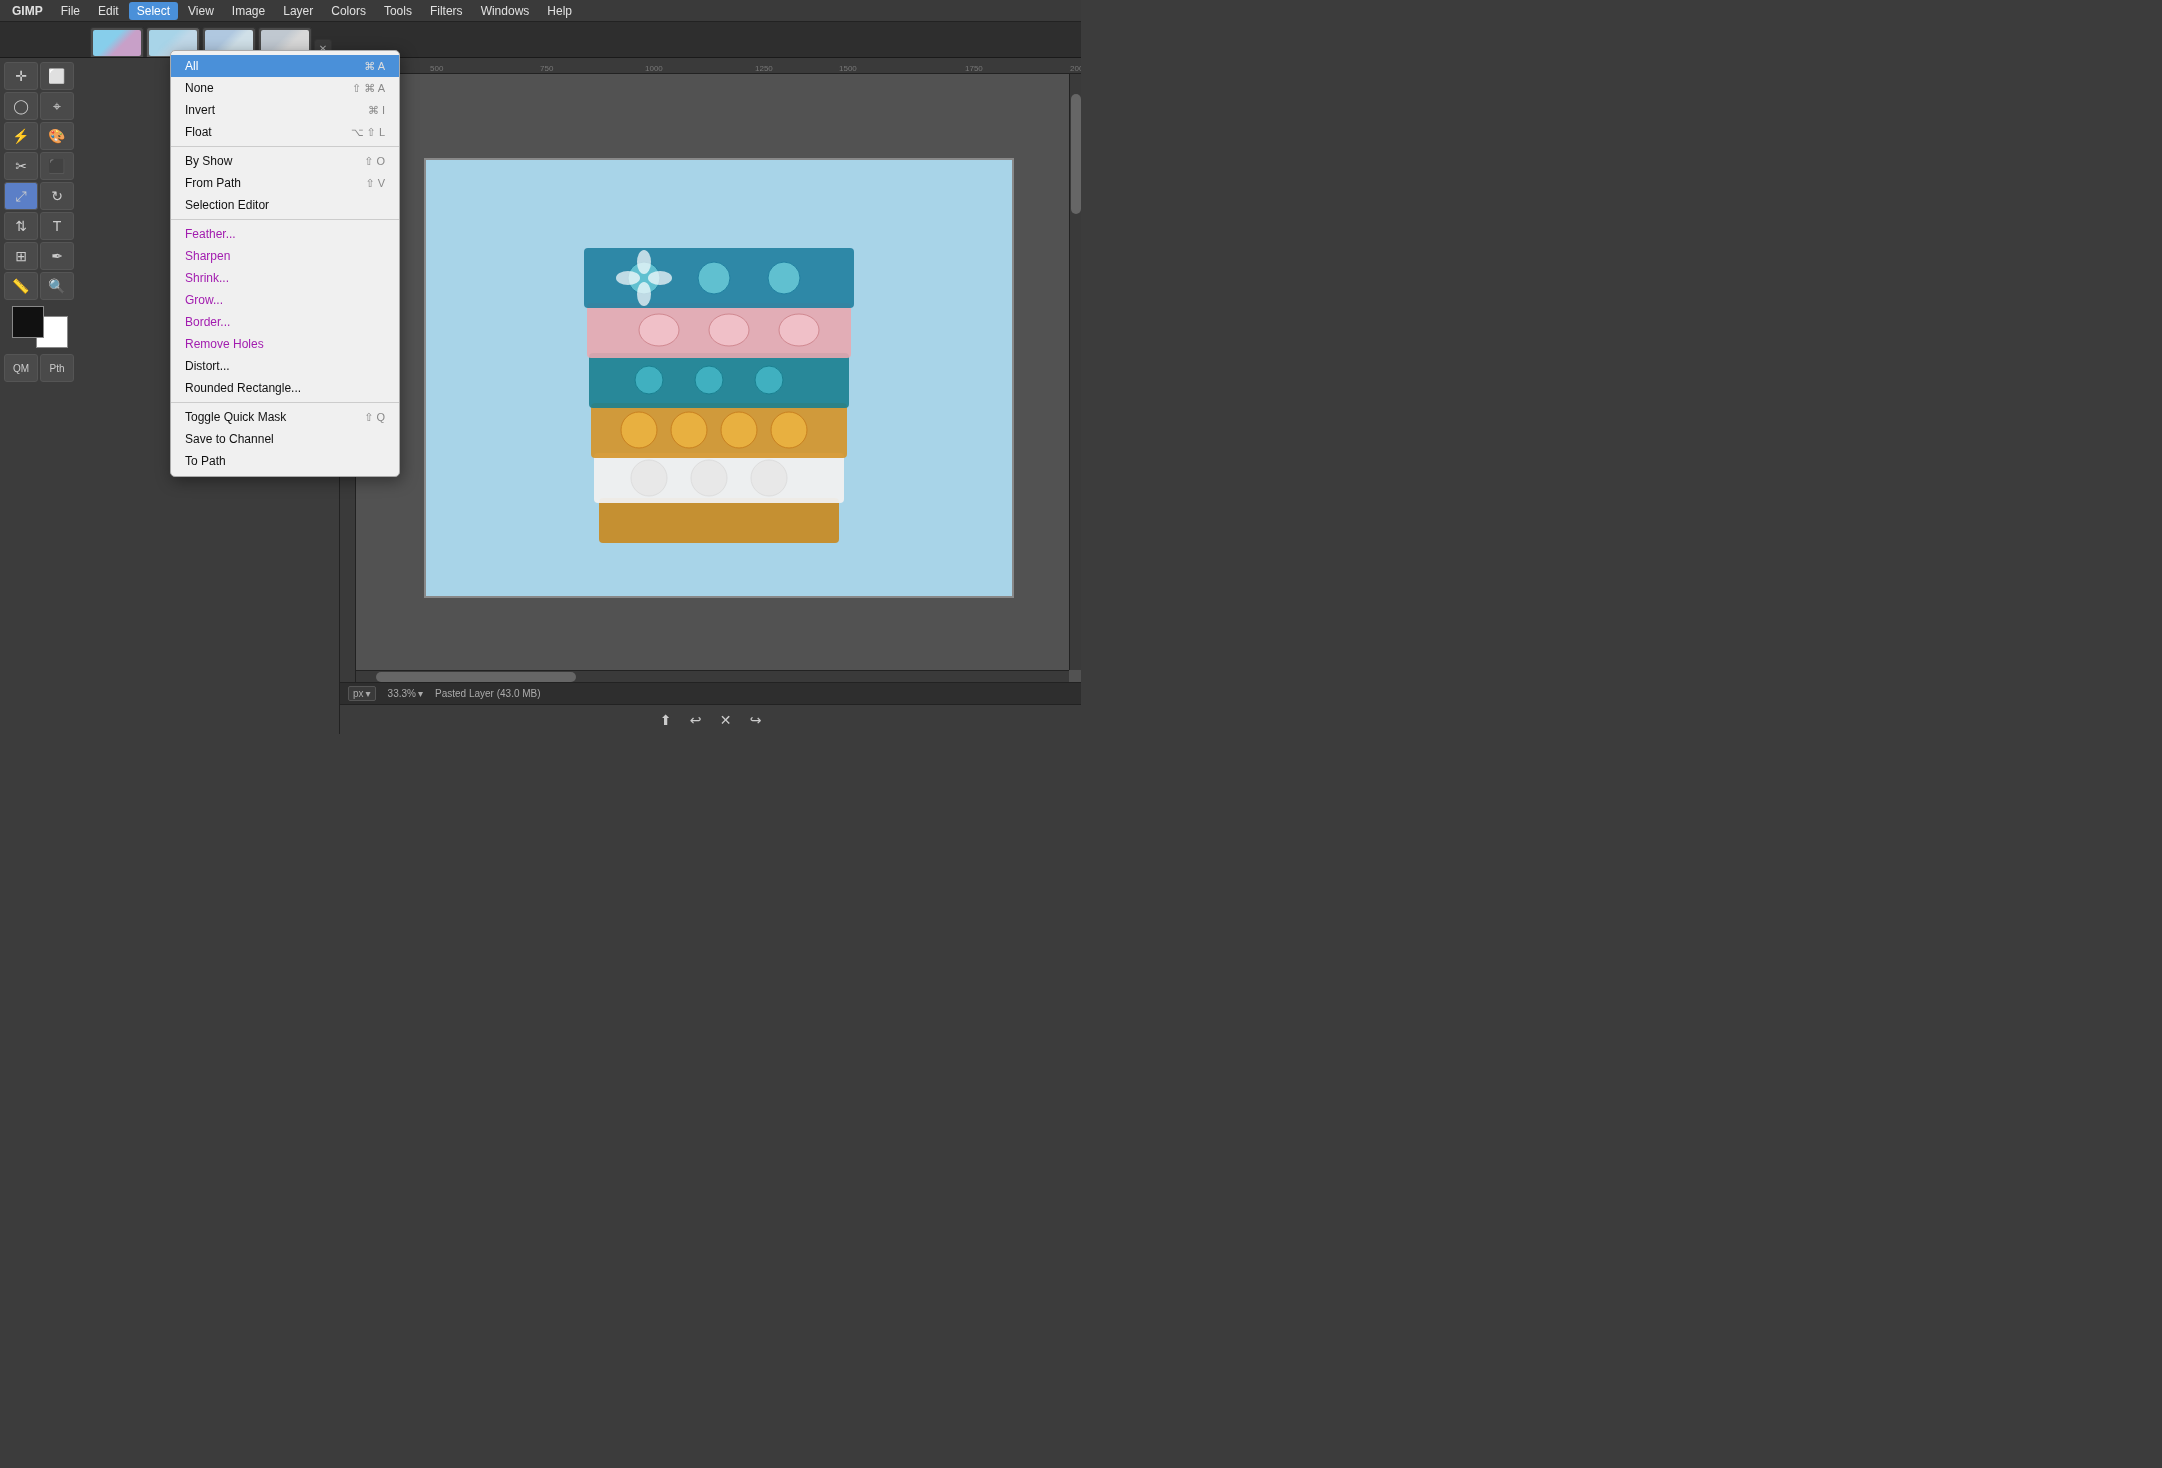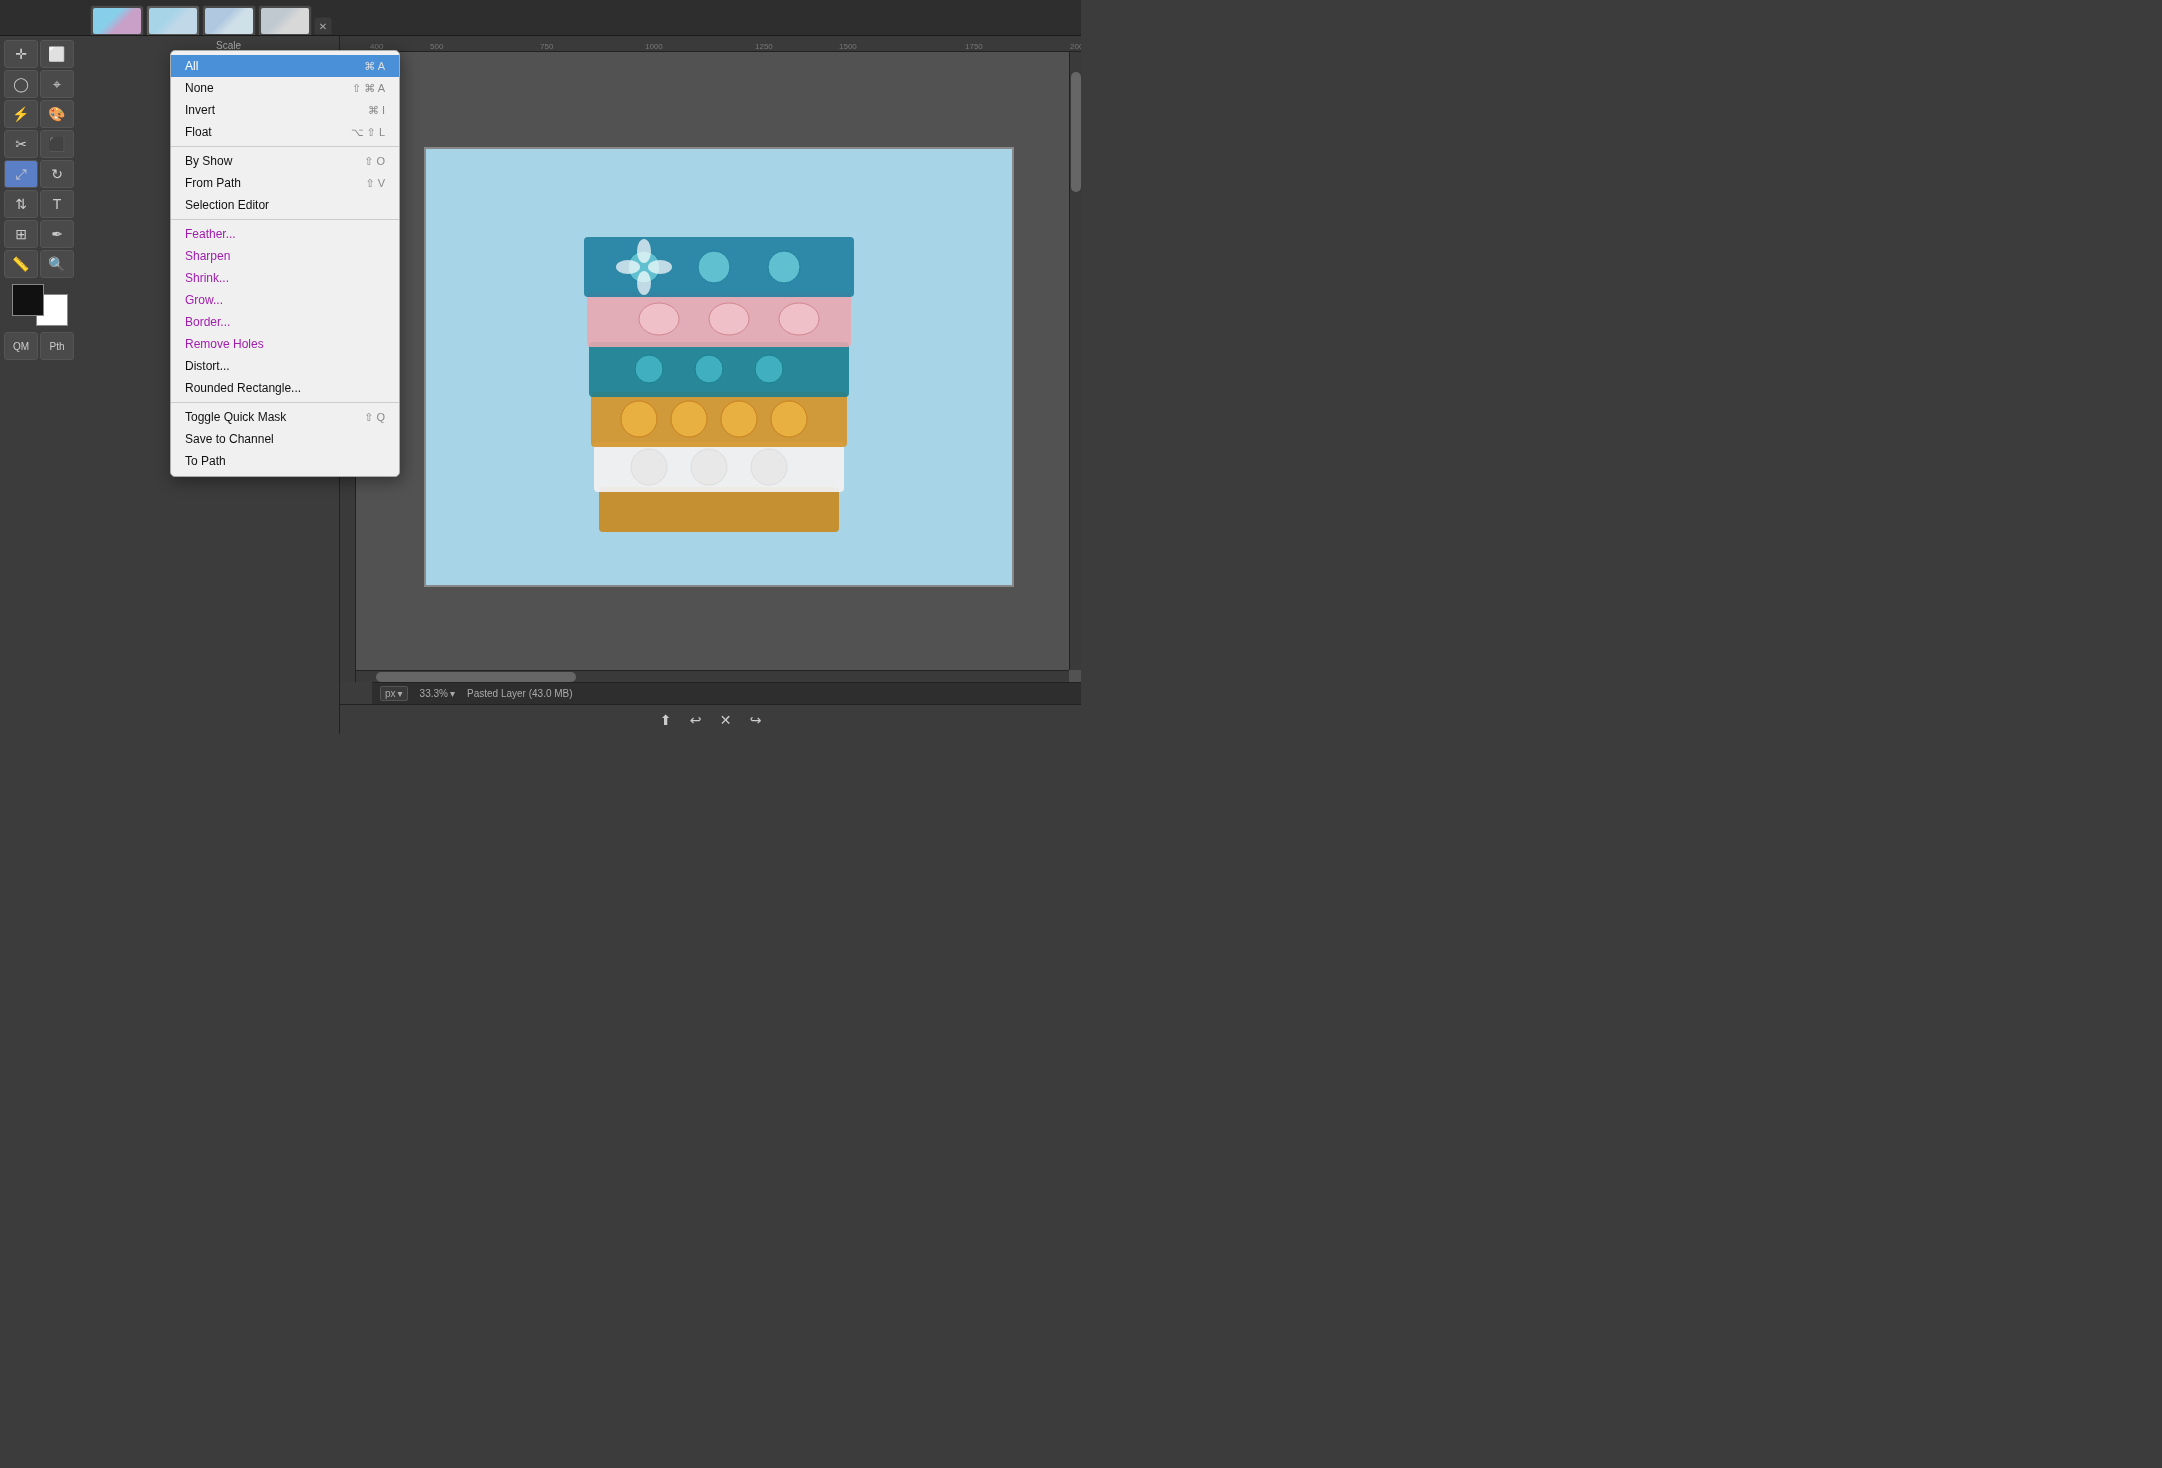--- a/index.html
+++ b/index.html
@@ -331,21 +331,20 @@
     #statusbar {
       height: 22px;
       background: #2e2e2e;
       display: flex;
       align-items: center;
       padding: 0 8px;
       font-size: 10px;
       color: #aaa;
       border-top: 1px solid #222;
       gap: 12px;
-      margin-left: 32px;
     }
     .status-select {
       display: flex;
       align-items: center;
       gap: 2px;
       background: #3a3a3a;
       border: 1px solid #555;
       border-radius: 2px;
       padding: 1px 4px;
     }
@@ -471,20 +470,34 @@
       overflow: hidden;
       background: #525252;
     }
   </style>
 </head>
 <body>
 
 <div id="wrapper">
 
 
+  <div id="menubar">
+    <span class="gimp-logo">GIMP</span>
+    <span class="menu-item">File</span>
+    <span class="menu-item">Edit</span>
+    <span class="menu-item active">Select</span>
+    <span class="menu-item">View</span>
+    <span class="menu-item">Image</span>
+    <span class="menu-item">Layer</span>
+    <span class="menu-item">Colors</span>
+    <span class="menu-item">Tools</span>
+    <span class="menu-item">Filters</span>
+    <span class="menu-item">Windows</span>
+    <span class="menu-item">Help</span>
+  </div>
 
   <div id="tabs-bar">
     <div class="tab">
       <div class="tab-thumb" style="background: linear-gradient(135deg,#87ceeb 40%,#c8a0c8 60%);"></div>
     </div>
     <div class="tab active">
       <div class="tab-thumb" style="background: linear-gradient(135deg,#a8d4e8 40%,#c0d8e8 60%);"></div>
     </div>
     <div class="tab">
       <div class="tab-thumb" style="background: linear-gradient(135deg,#b0c8e0 40%,#d0e0e8 60%);"></div>

